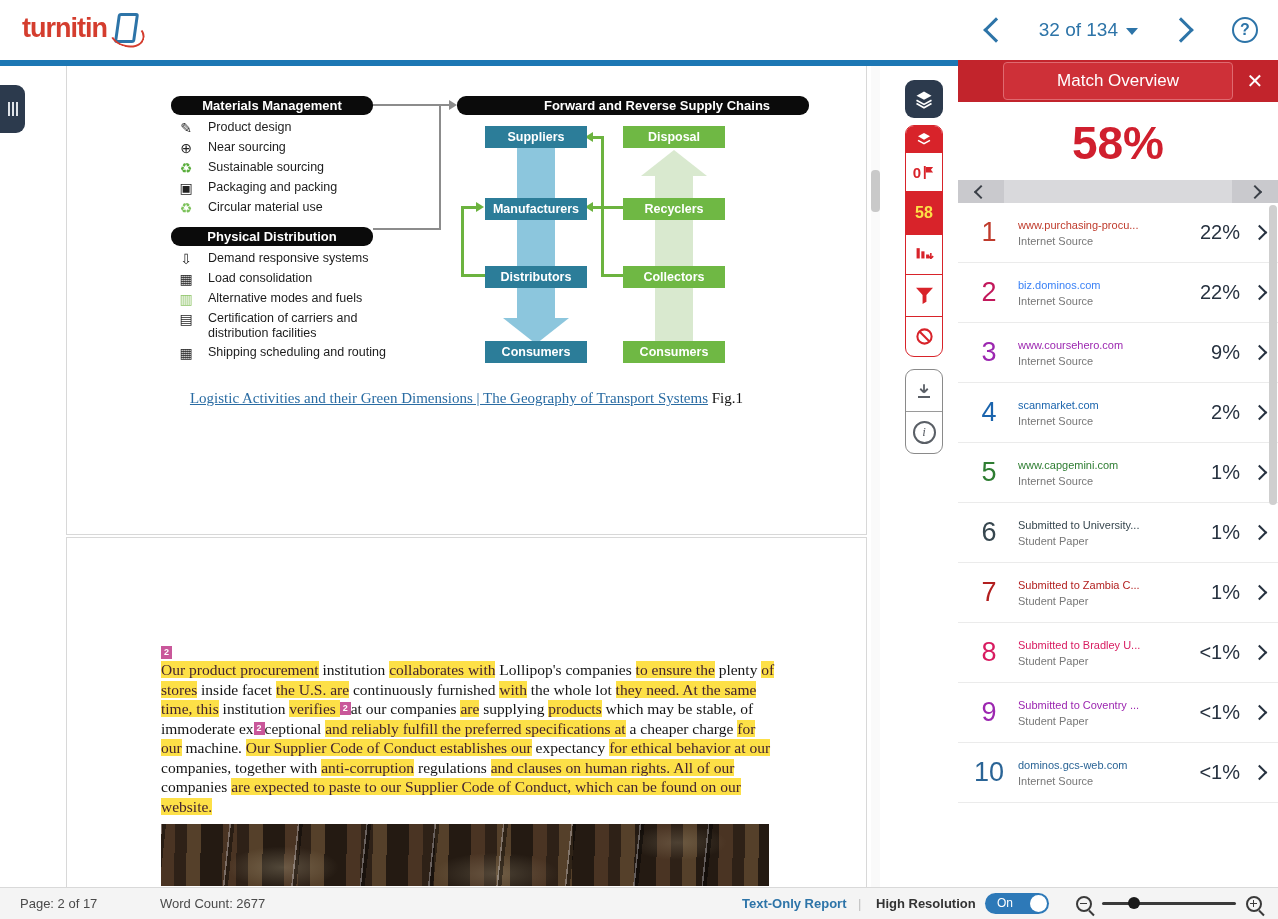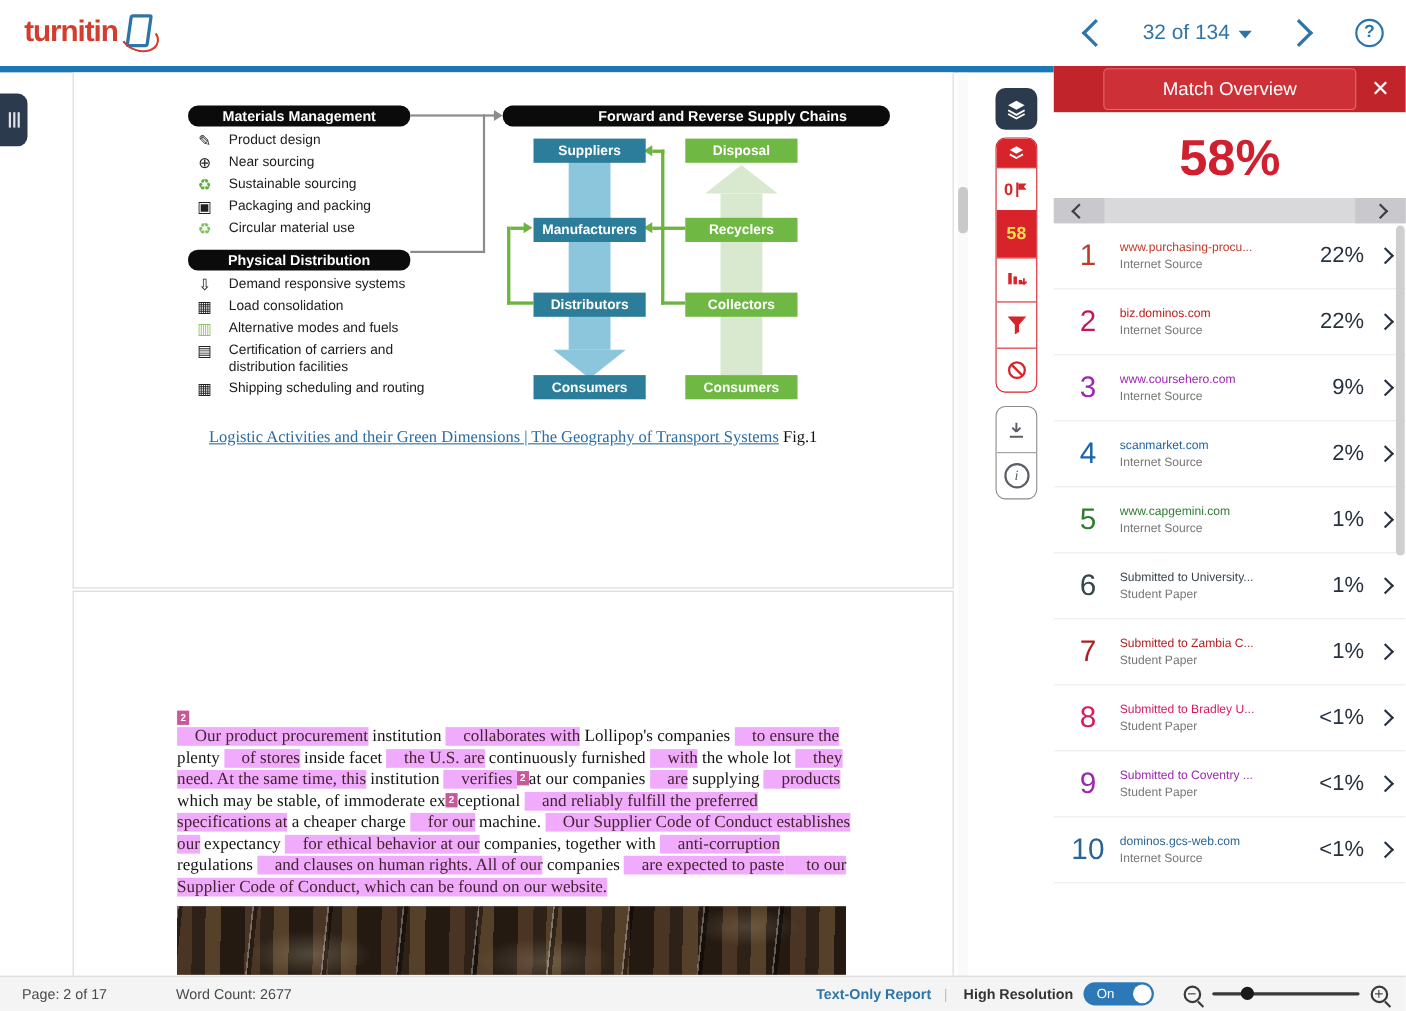--- a/index.html
+++ b/index.html
@@ -70,21 +70,21 @@
   .gray-ah{position:absolute;width:0;height:0;border-top:5px solid transparent;border-bottom:5px solid transparent;
            border-left:8px solid #8c8c8c;z-index:2;}
 
   .caption{position:absolute;left:0;right:0;top:329px;text-align:center;
            font-family:"Liberation Serif",serif;font-size:15px;color:#111;}
   .caption .lnk{color:#2a6ca3;text-decoration:underline;}
 
   
   .para{position:absolute;left:94px;top:108px;width:616px;font-family:"Liberation Serif",serif;
         font-size:15.5px;line-height:19.5px;color:#141414;}
-  .para .hl{background:#f0abfc;color:#43232f;padding-left:16px;}
+  .para .hl{background:#fde047;color:#43232f;}
   .badge{display:inline-block;background:#c9579a;color:#fff;font-family:"Liberation Sans",sans-serif;
          font-size:9px;font-weight:bold;width:11px;height:13px;line-height:13px;text-align:center;vertical-align:3px;}
   .badge.block{display:block;margin-bottom:1px;}
 
   .wood{position:absolute;left:94px;top:286px;width:608px;height:62px;
         background:
           repeating-linear-gradient(96deg, rgba(215,215,225,.35) 0 1.5px, rgba(0,0,0,.45) 1.5px 5px, rgba(0,0,0,0) 5px 68px),
           radial-gradient(ellipse 80px 30px at 20% 70%, rgba(190,180,150,.30), rgba(0,0,0,0) 70%),
           radial-gradient(ellipse 90px 30px at 55% 80%, rgba(190,180,150,.25), rgba(0,0,0,0) 70%),
           radial-gradient(ellipse 70px 25px at 85% 30%, rgba(190,180,150,.22), rgba(0,0,0,0) 70%),
@@ -366,21 +366,21 @@
           <div class="src-type">Internet Source</div>
         </div>
         <span class="src-pct">22%</span>
         <span class="src-chev">
           <span class="chev-r"></span>
         </span>
       </div>
       <div class="src-row">
         <span class="src-num" style="color: rgb(194, 24, 91);">2</span>
         <div class="src-mid">
-          <div class="src-title" style="color: #b91c1c;">biz.dominos.com</div>
+          <div class="src-title" style="color: #3b82f6;">biz.dominos.com</div>
           <div class="src-type">Internet Source</div>
         </div>
         <span class="src-pct">22%</span>
         <span class="src-chev">
           <span class="chev-r"></span>
         </span>
       </div>
       <div class="src-row">
         <span class="src-num" style="color: rgb(156, 39, 176);">3</span>
         <div class="src-mid">

